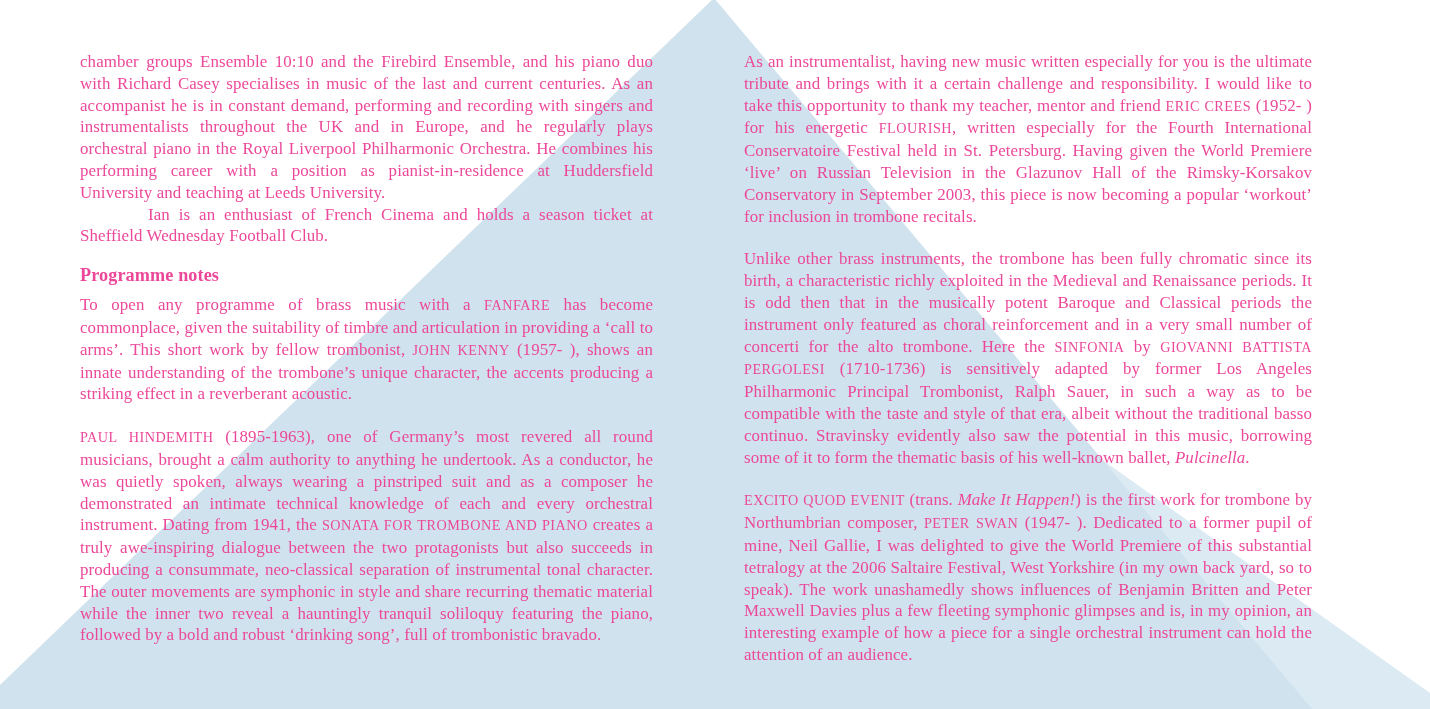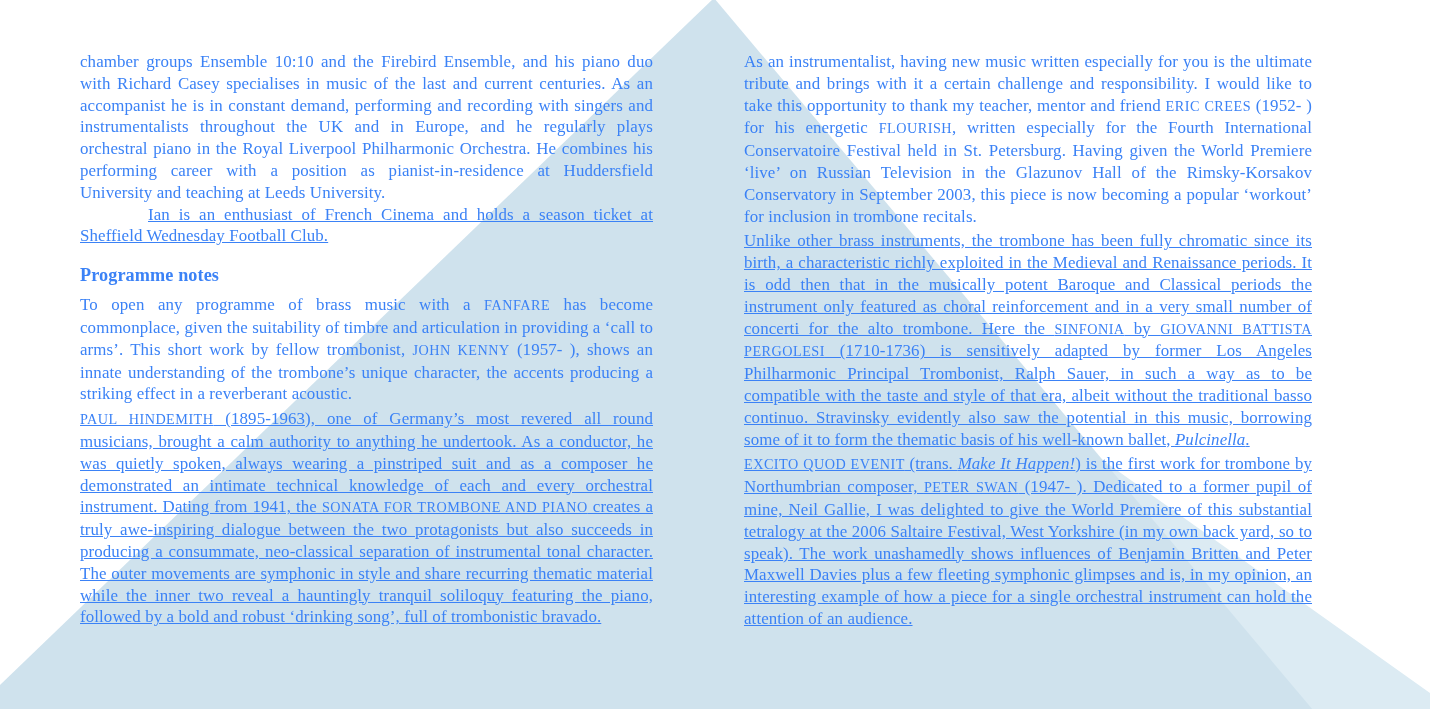--- a/index.html
+++ b/index.html
@@ -11,31 +11,31 @@
     font-family: "Liberation Serif", "DejaVu Serif", serif;
   }
   .bg-svg {
     position: absolute; left: 0; top: 0;
     width: 1430px; height: 709px;
     display: block;
   }
   .col {
     position: absolute;
     top: 51px;
-    color: #3b82f6;
+    color: #ec4899;
     font-size: 16.9px;
     line-height: 21.8px;
     text-align: justify;
     letter-spacing: 0.1px;
   }
   .col-left  { left: 80px;  width: 573px; }
   .col-right { left: 744px; width: 568px; }
   .para { margin: 0; }
-  .para + .para.spaced { margin-top: 3px; text-decoration: underline; }
-  .para.indented { text-indent: 68px; text-decoration: underline; }
+  .para + .para.spaced { margin-top: 21px; }
+  .para.indented { text-indent: 68px; }
   .section-heading {
     margin: 16px 0 7px 0;
     font-size: 18.2px;
     font-weight: bold;
     line-height: 24px;
     text-align: left;
     letter-spacing: 0.1px;
   }
   .r-caps   { font-size: 0.84em; letter-spacing: 0.035em; }
   .r-italic { font-style: italic; }

